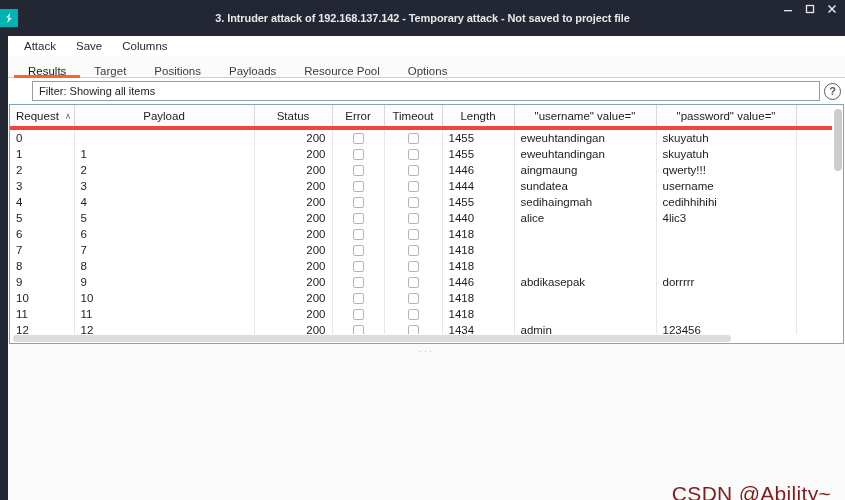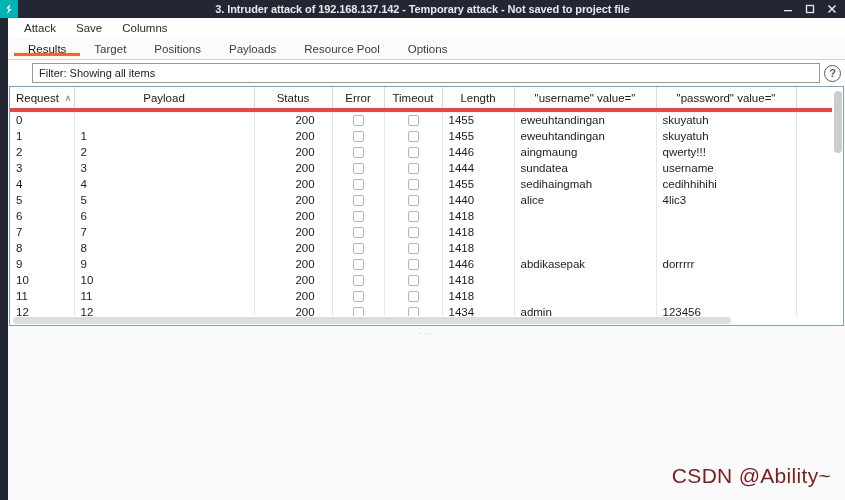--- a/index.html
+++ b/index.html
@@ -17,21 +17,21 @@
   .app {
     position: relative;
     width: 845px;
     height: 500px;
     background: #232734;
   }
 
   
   .titlebar {
     position: relative;
-    height: 18px;
+    height: 36px;
     background: #232734;
     display: flex;
     align-items: center;
   }
   .app-icon {
     width: 18px;
     height: 18px;
     background: #00b3b3;
     display: flex;
     align-items: center;
@@ -105,21 +105,21 @@
     cursor: default;
     line-height: 14px;
   }
 
   
   .tabstrip {
     height: 22px;
     background: #fbfbfb;
     border-bottom: 1px solid #d0d0d0;
     display: flex;
-    align-items: center;
+    align-items: flex-end;
     padding-left: 6px;
     flex: 0 0 auto;
   }
   .tab {
     font-size: 11.5px;
     color: #3c3c3c;
     padding: 0 14px;
     display: flex;
     align-items: center;
     cursor: default;
@@ -215,21 +215,21 @@
     border-right: 1px solid #e7e7e7;
     padding: 0 6px;
     white-space: nowrap;
     overflow: hidden;
     vertical-align: middle;
     line-height: 16px;
     cursor: default;
   }
   table.results td.c-num { text-align: left; }
   table.results td.c-center { text-align: center; }
-  table.results td.c-status { text-align: center; padding-left: 30px; }
+  table.results td.c-status { text-align: right; padding-left: 30px; }
   table.results td.c-len { text-align: left; }
 
   .cbox {
     width: 11px; height: 11px;
     border: 1px solid #b4b4b4;
     border-radius: 2px;
     background: #ffffff;
     display: inline-block;
     vertical-align: middle;
   }

